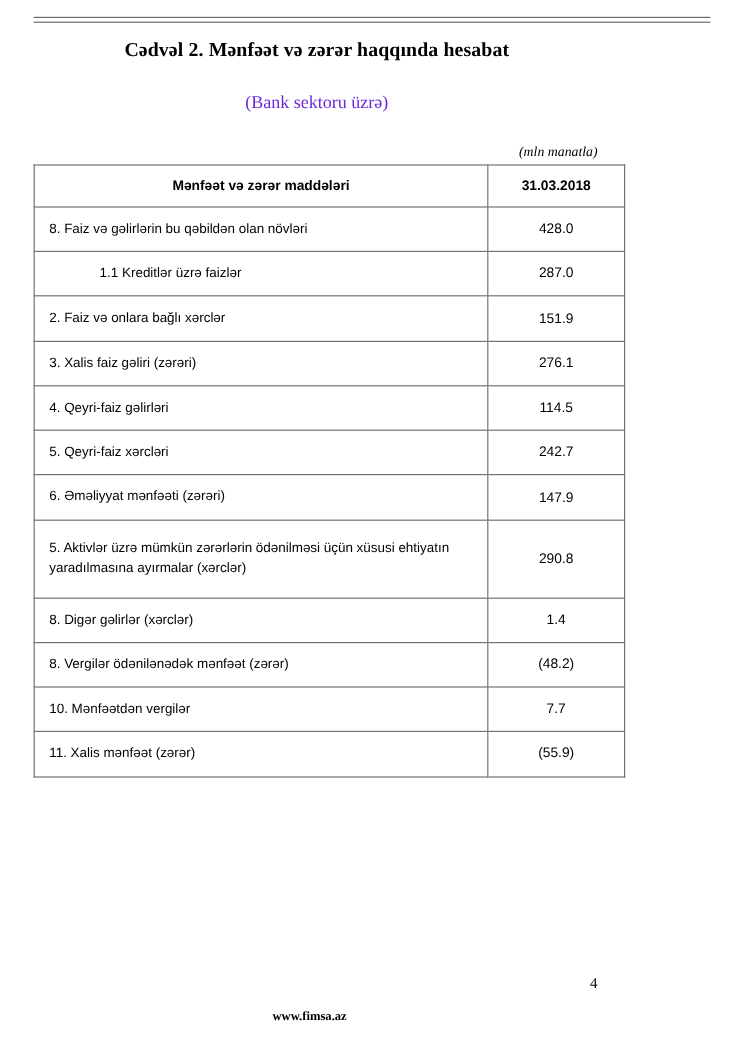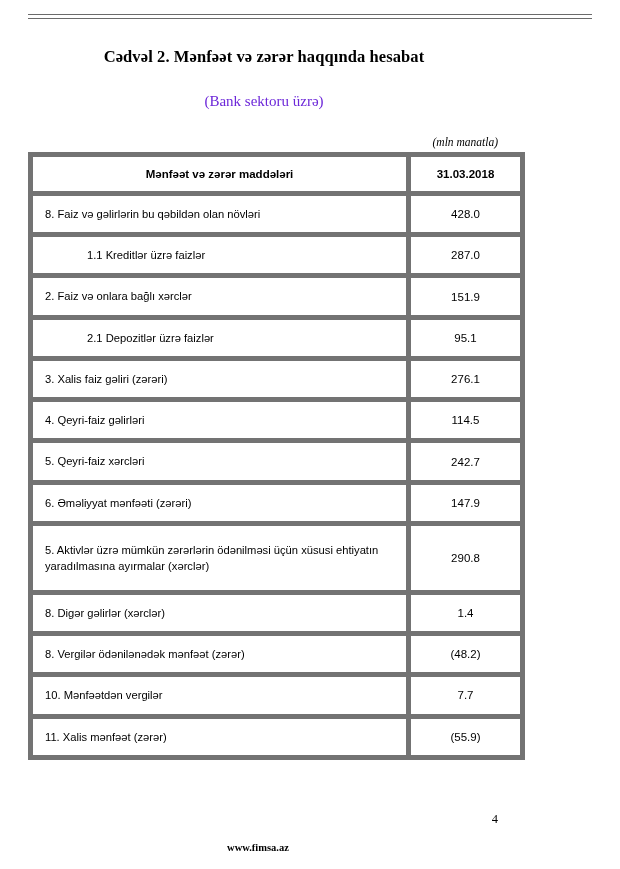--- a/index.html
+++ b/index.html
@@ -13,21 +13,21 @@
     font-family: "Liberation Sans", sans-serif;
     color: #111111;
     position: relative;
     overflow: hidden;
   }
   .page {
     position: relative;
     width: 528px;
     height: 869px;
     box-sizing: border-box;
-    padding: 15px 28px;
+    padding: 0 28px;
     border-radius: 30px;
   }
   .top-rule {
     position: absolute;
     top: 14px;
     left: 28px;
     width: 564px;
     height: 3px;
     border-top: 1px solid #6b6b6b;
     border-bottom: 1px solid #6b6b6b;
@@ -63,21 +63,21 @@
     color: #000;
   }
   table.report {
     border-collapse: collapse;
     width: 492px;
     margin: 0 auto;
     table-layout: fixed;
   }
   table.report th,
   table.report td {
-    border: 5px solid #737373;
+    border: 1px solid #737373;
     vertical-align: middle;
   }
   table.report th {
     font-size: 11.5px;
     font-weight: bold;
     text-align: center;
     padding: 11px 6px;
     background: #ffffff;
     color: #000;
   }
@@ -150,24 +150,20 @@
       </tr>
       <tr>
         <td class="label indent">1.1 Kreditlər üzrə faizlər</td>
         <td class="value">287.0</td>
       </tr>
       <tr>
         <td class="label">2. Faiz və onlara bağlı xərclər</td>
         <td class="value">151.9</td>
       </tr>
       <tr>
-        <td class="label indent">2.1 Depozitlər üzrə faizlər</td>
-        <td class="value">95.1</td>
-      </tr>
-      <tr>
         <td class="label">3. Xalis faiz gəliri (zərəri)</td>
         <td class="value">276.1</td>
       </tr>
       <tr>
         <td class="label">4. Qeyri-faiz gəlirləri</td>
         <td class="value">114.5</td>
       </tr>
       <tr>
         <td class="label">5. Qeyri-faiz xərcləri</td>
         <td class="value">242.7</td>

